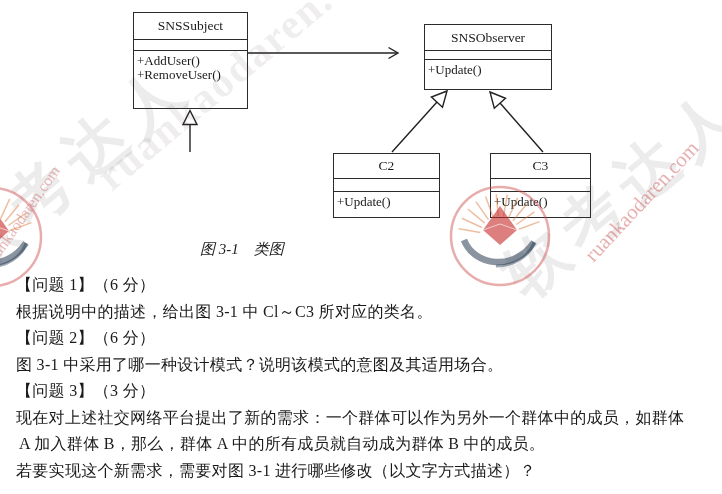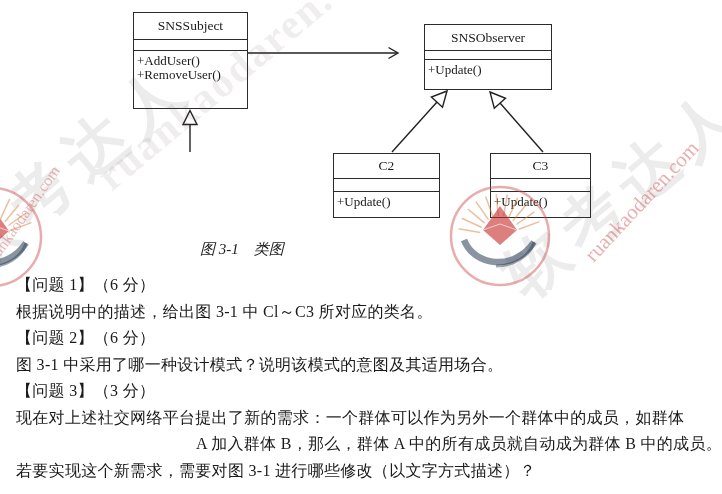--- a/index.html
+++ b/index.html
@@ -48,21 +48,21 @@
   #box-c3 .cls-attrs{height:13px;}
 
   .caption{position:absolute;left:200px;top:240px;width:290px;text-align:left;
            font-size:15px;z-index:3;font-style:italic;}
 
   
   .questions{position:absolute;left:0;top:272px;width:722px;z-index:3;
              font-size:16px;line-height:26.5px;letter-spacing:0.3px;}
   .q-line{white-space:nowrap;}
   .q-indent{padding-left:16px;}
-  .q-flush{padding-left:4px;text-align:right;}
+  .q-flush{padding-left:19px;}
 </style>
 </head>
 <body>
 
 <div id="page">
 
   <svg class="connectors" width="722" height="494" viewBox="0 0 722 494">
 
     <g stroke="#222" stroke-width="1.4" fill="none">
       <path d="M248,53 H397"></path>

